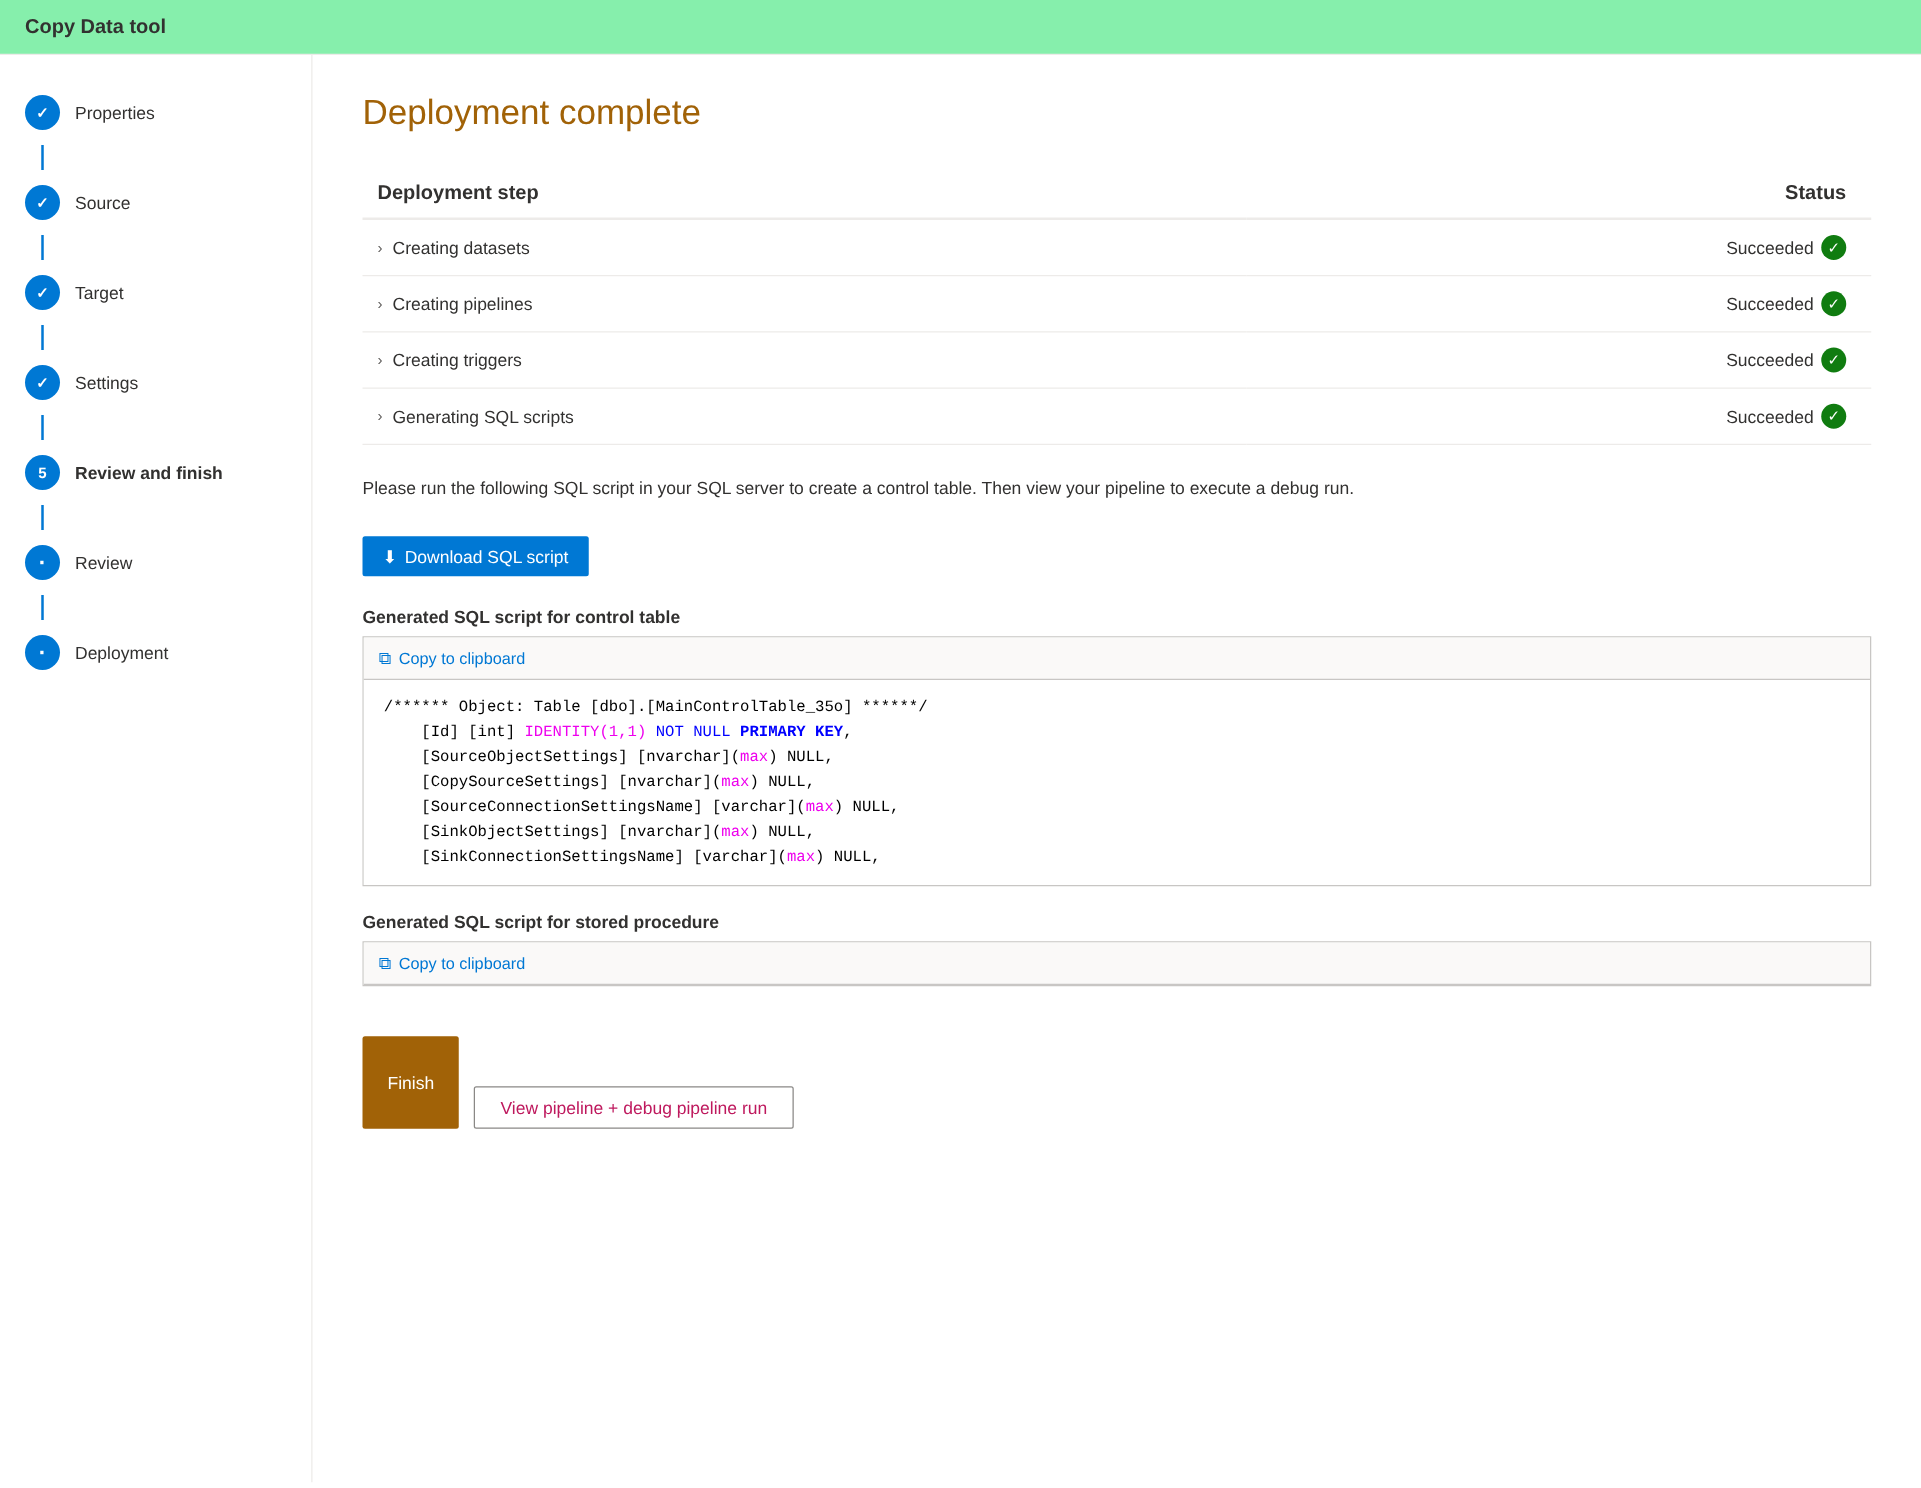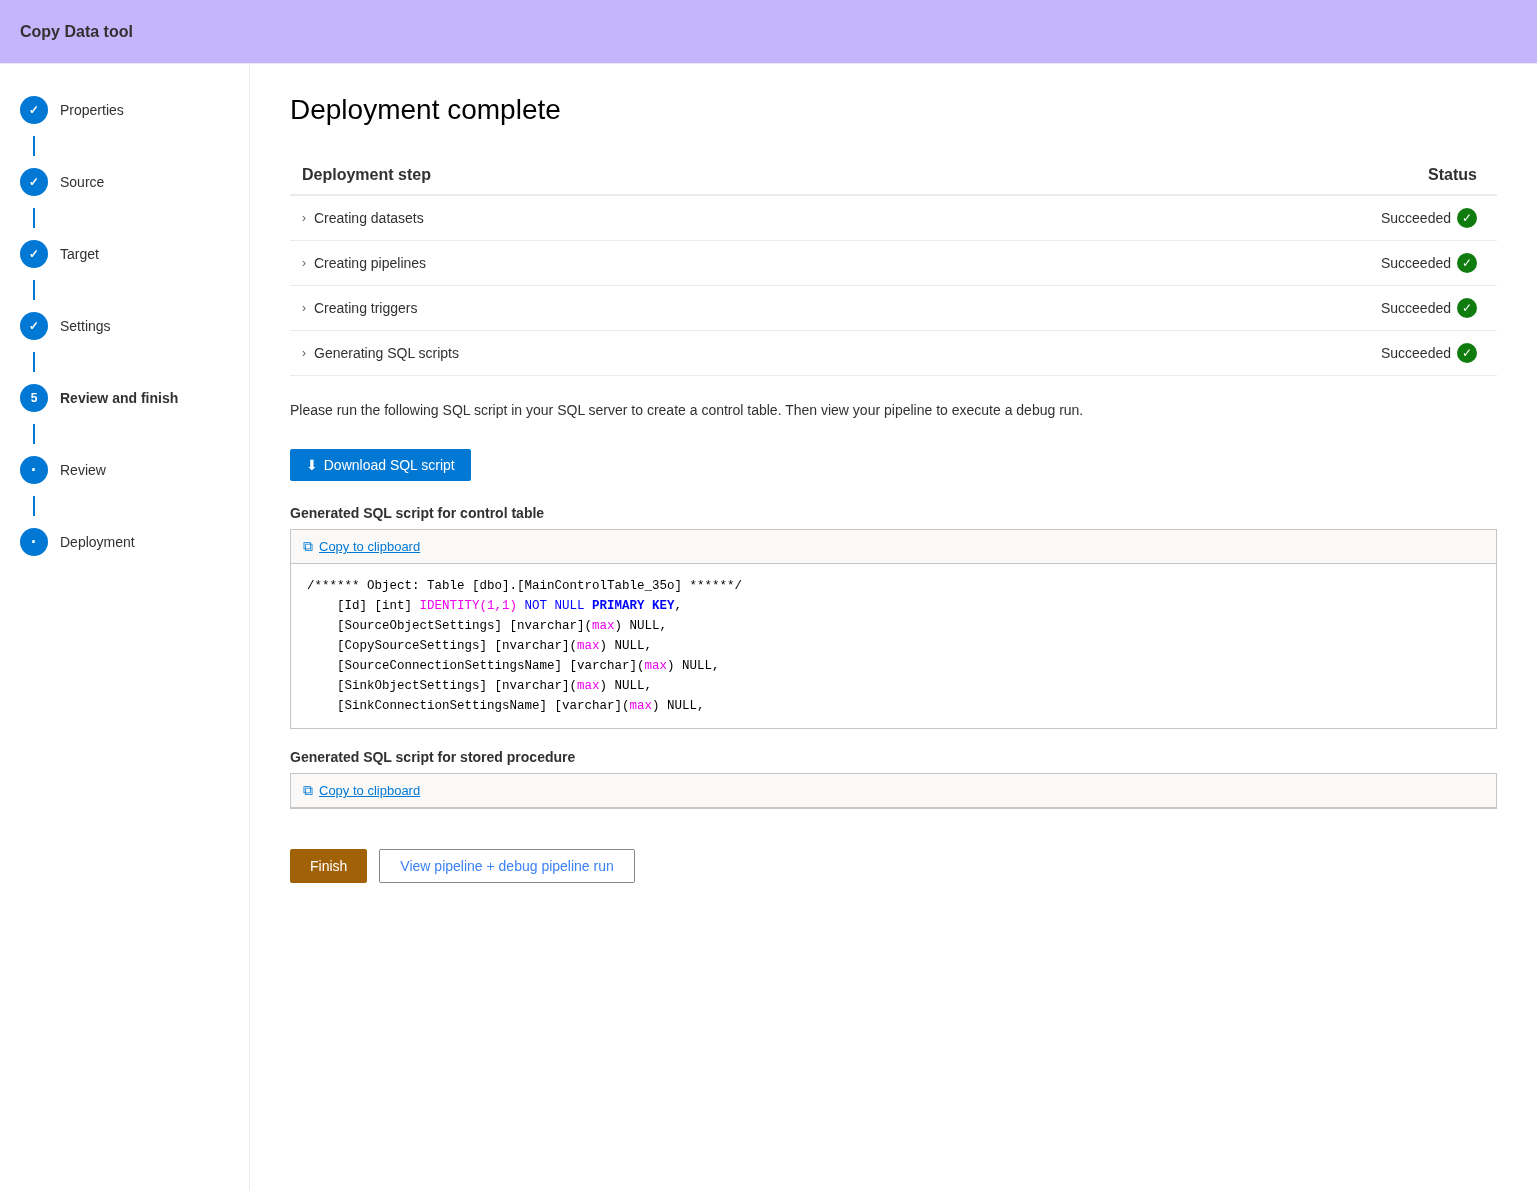--- a/index.html
+++ b/index.html
@@ -1,20 +1,20 @@
 <!DOCTYPE html>
 <html><head>
   <meta charset="utf-8">
   <style>
     * { box-sizing: border-box; margin: 0; padding: 0; }
     body { font-family: 'Segoe UI', sans-serif; font-size: 14px; color: #323130; background: #fff; }
 
     .app-header {
-      height: 64px;
-      background: #c4b5fd;
+      height: 44px;
+      background: #86efac;
       border-bottom: 1px solid #edebe9;
       display: flex;
       align-items: center;
       padding: 0 20px;
     }
 
     .app-title {
       font-size: 16px;
       font-weight: 600;
       color: #323130;
@@ -93,21 +93,21 @@
     
     .main-content {
       flex: 1;
       padding: 30px 40px;
       overflow-y: auto;
     }
 
     .page-title {
       font-size: 28px;
       font-weight: 300;
-      color: #000000;
+      color: #a16207;
       margin-bottom: 30px;
     }
 
     
     .deployment-table {
       width: 100%;
       border-collapse: collapse;
       margin-bottom: 24px;
     }
 
@@ -216,21 +216,20 @@
 
     .copy-icon {
       color: #0078d4;
       font-size: 14px;
     }
 
     .copy-label {
       color: #0078d4;
       font-size: 13px;
       cursor: pointer;
-      text-decoration: underline;
     }
 
     .sql-code {
       background: #fff;
       padding: 12px 16px;
       font-family: 'Consolas', 'Courier New', monospace;
       font-size: 12.5px;
       line-height: 1.6;
       overflow-x: auto;
       min-height: 160px;
@@ -254,26 +253,27 @@
       color: #fff;
       border: none;
       padding: 8px 20px;
       font-size: 14px;
       cursor: pointer;
       border-radius: 2px;
     }
 
     .btn-secondary {
       background: #fff;
-      color: #3b82f6;
+      color: #be185d;
       border: 1px solid #8a8886;
       padding: 8px 20px;
       font-size: 14px;
       cursor: pointer;
       border-radius: 2px;
+      margin-top: 40px;
     }
   </style>
 </head>
 <body>
 
 <div class="app-header">
   <span class="app-title">Copy Data tool</span>
 </div>
 
 <div class="main-layout">

